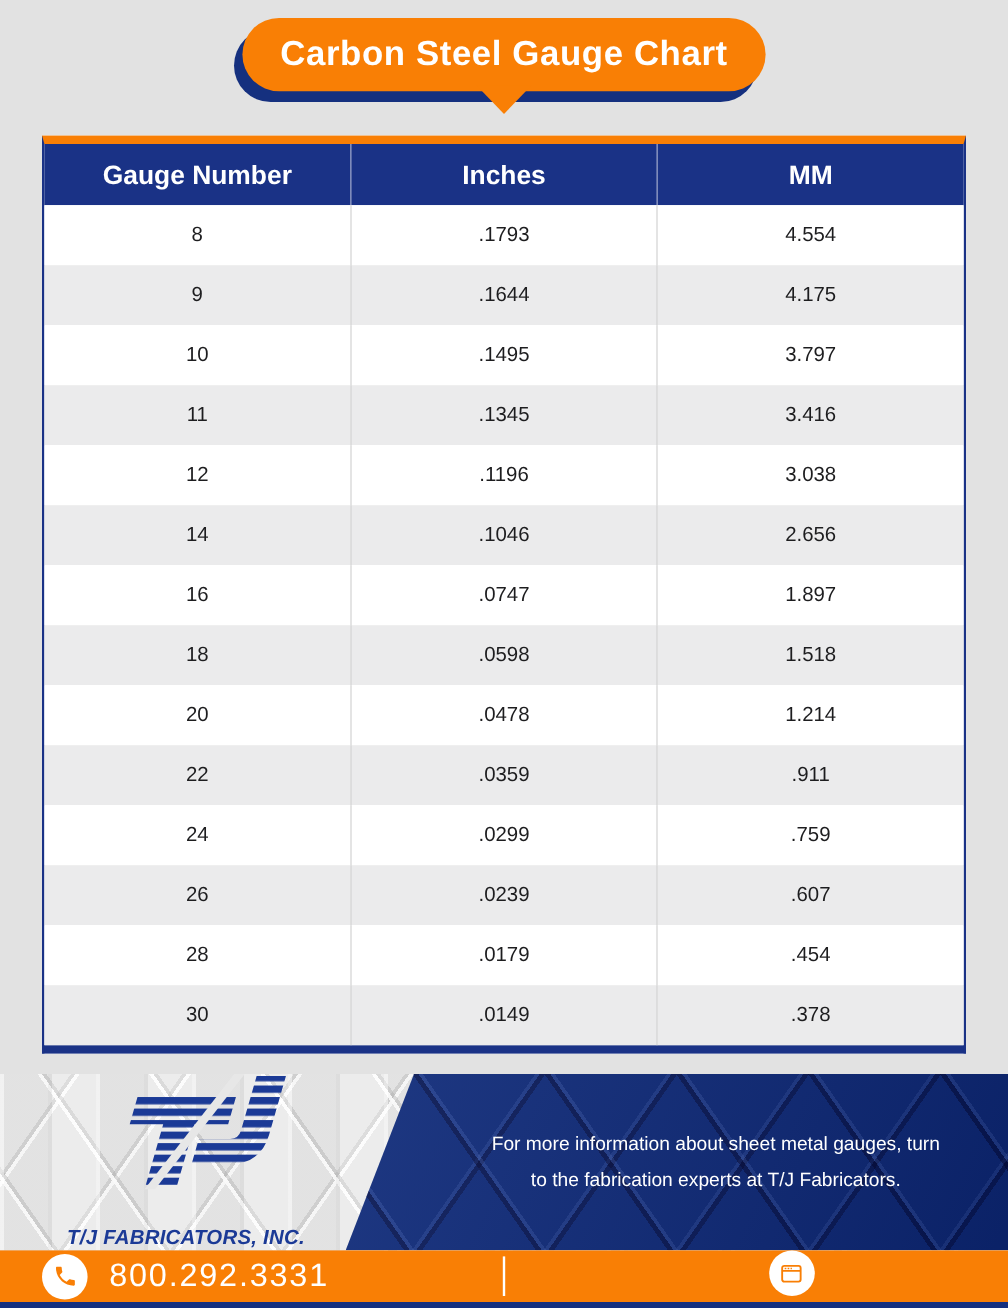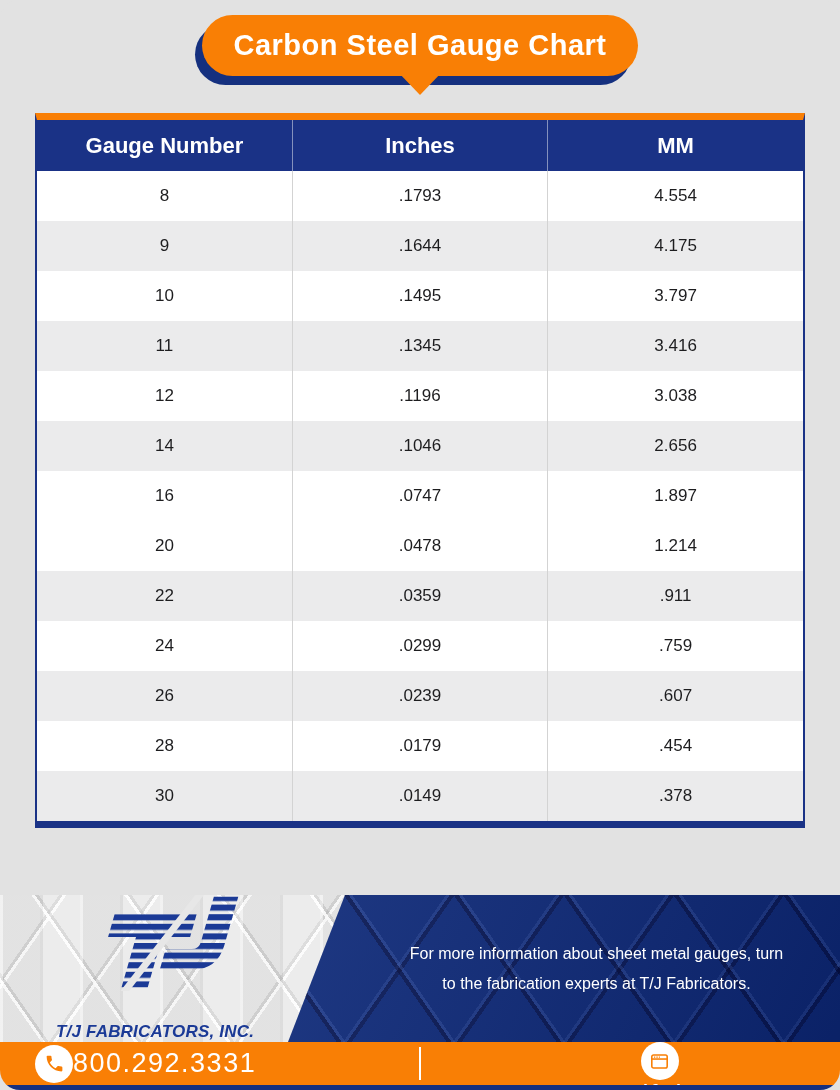--- a/index.html
+++ b/index.html
@@ -1,18 +1,18 @@
 <!DOCTYPE html>
 <html><head>
 <meta charset="utf-8">
 <style>
   * { margin:0; padding:0; box-sizing:border-box; }
   html,body { width:840px; height:1090px; }
   body { font-family:"Liberation Sans", sans-serif; background:#e2e2e2; }
-  .page { position:relative; width:840px; height:1090px; overflow:hidden; background:#e2e2e2;border-radius:20px; }
+  .page { position:relative; width:840px; height:1090px; overflow:hidden; background:#e2e2e2; }
 
   
   .banner-wrap { position:absolute; left:202px; top:15px; width:436px; height:61px; }
   .banner-shadow { position:absolute; left:-7px; top:9px; width:100%; height:100%;
     background:#15307f; border-radius:31px; z-index:1; }
   .banner-pill { position:absolute; inset:0; background:#f97f05; border-radius:31px; z-index:2;
     display:flex; align-items:center; justify-content:center;
     color:#ffffff; font-size:29px; font-weight:bold; letter-spacing:.5px; }
   .banner-pointer { position:absolute; left:50%; bottom:-19px; transform:translateX(-50%);
     width:0; height:0; border-left:23px solid transparent; border-right:23px solid transparent;
@@ -53,21 +53,21 @@
   .footer-message { position:absolute; left:365px; right:12px; top:0; height:100%;
     display:flex; flex-direction:column; justify-content:center; text-align:center;
     color:#ffffff; font-size:16px; line-height:30px; z-index:2; }
   .footer-logo { position:absolute; left:0; top:0; width:310px; height:100%;
     display:flex; flex-direction:column; align-items:center; justify-content:space-between; z-index:2; }
   .logo-text { color:#1b3a96; font-size:17px; font-weight:bold; font-style:italic;
     letter-spacing:.2px; margin-top:4px; }
 
   
   .contact-bar { position:absolute; left:0; top:1042px; width:840px; height:43px; background:#f97f05; }
-  .contact-group { position:absolute; top:0; height:43px; display:flex; align-items:center; }
+  .contact-group { position:absolute; top:0; height:43px; display:flex; align-items:center; gap:18px; }
   .contact-left { left:35px; }
   .contact-right { left:563px;flex-direction:column; }
   .icon-circle { width:38px; height:38px; border-radius:50%; background:#ffffff;
     display:flex; align-items:center; justify-content:center; flex:0 0 auto; }
   .contact-text { color:#ffffff; font-size:27px; letter-spacing:1.5px; }
   .contact-divider { position:absolute; left:419px; top:5px; height:33px; width:2px; background:#ffffff; }
   .bottom-strip { position:absolute; left:0; top:1085px; width:840px; height:5px; background:#15307f; }
 </style>
 </head>
 <body>
@@ -117,20 +117,25 @@
           </tr>
           <tr class="alt">
             <td>14</td>
             <td>.1046</td>
             <td>2.656</td>
           </tr>
           <tr>
             <td>16</td>
             <td>.0747</td>
             <td>1.897</td>
+          </tr>
+          <tr class="alt">
+            <td>18</td>
+            <td>.0598</td>
+            <td>1.518</td>
           </tr>
           <tr>
             <td>20</td>
             <td>.0478</td>
             <td>1.214</td>
           </tr>
           <tr class="alt">
             <td>22</td>
             <td>.0359</td>
             <td>.911</td>

